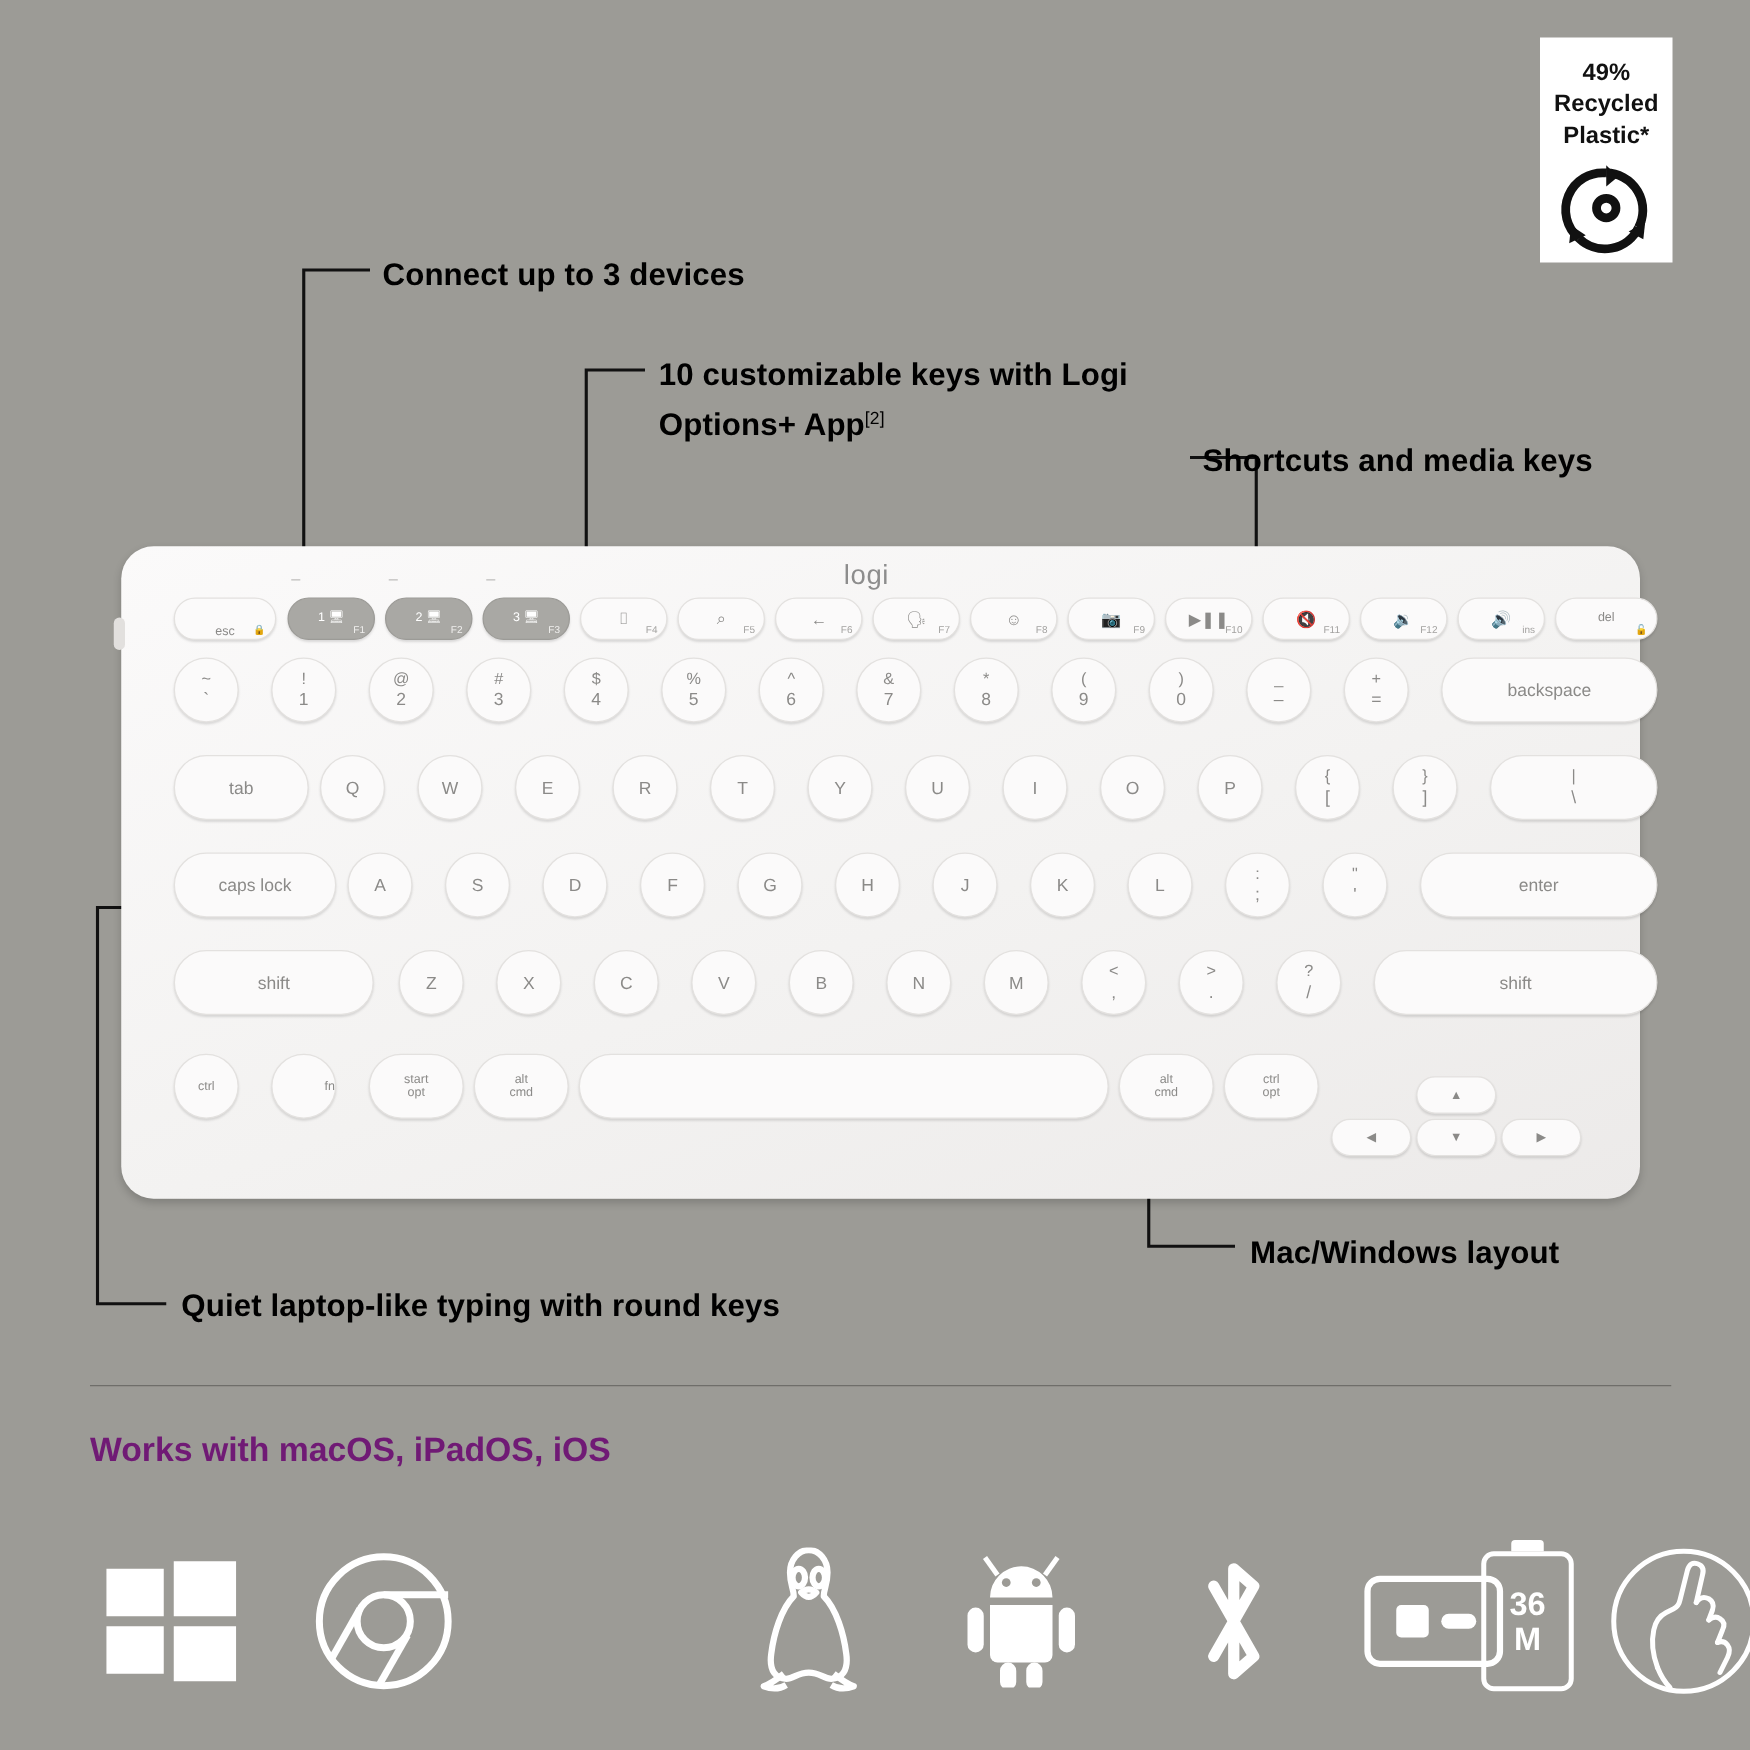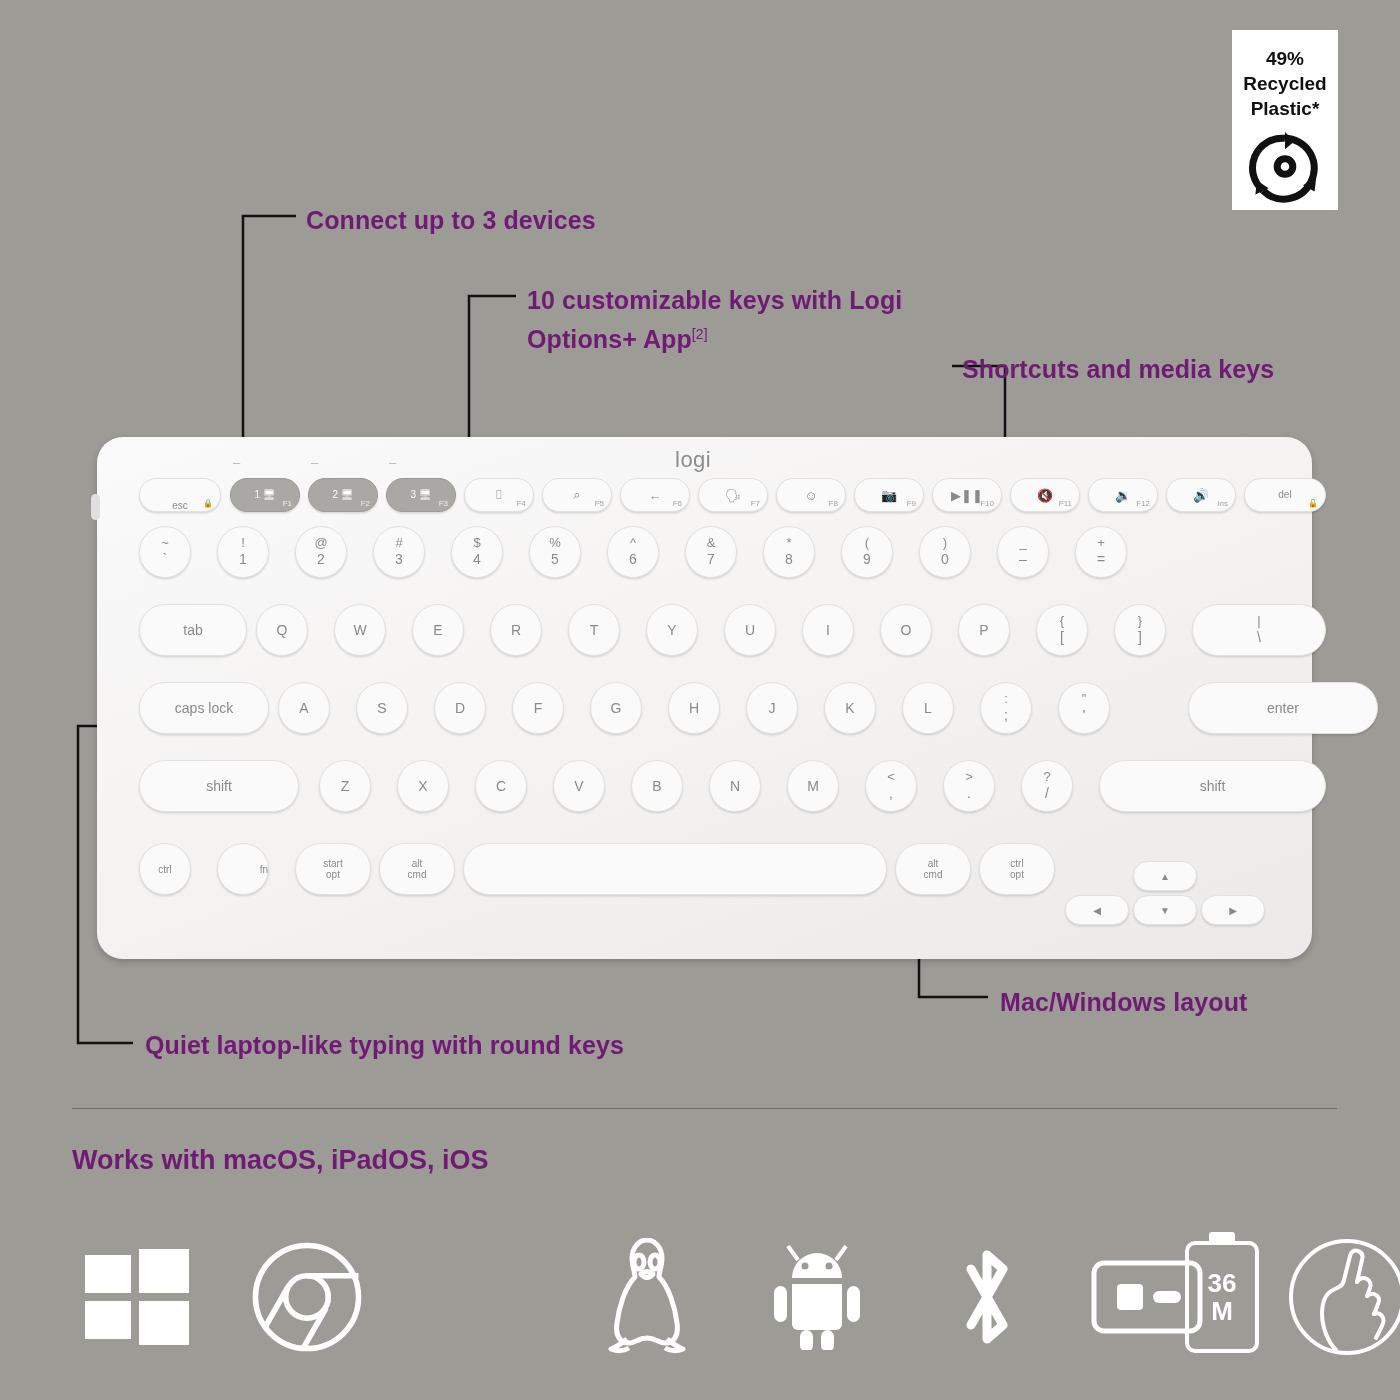--- a/index.html
+++ b/index.html
@@ -35,21 +35,21 @@
     line-height: 25px;
     color: #111;
   }
   .badge .recycle {
     margin-top: 8px;
   }
   .callout-text {
     position: absolute;
     font-size: 25px;
     font-weight: bold;
-    color: #701a75;
+    color: #000000;
     line-height: 34px;
     letter-spacing: .1px;
   }
   .callout-text sup {
     font-size: 14px;
     font-weight: normal;
     vertical-align: super;
   }
   .c1 { left: 306px; top: 203px; }
   .c2 { left: 527px; top: 283px; width: 430px; }
@@ -411,20 +411,23 @@
           <span class="top">_</span>
           <span class="bot">–</span>
         </span>
     </div>
     <div class="key round" style="left:978px; top:89px;">
       <span class="legend">
           <span class="top">+</span>
           <span class="bot">=</span>
         </span>
     </div>
+    <div class="key wide" style="left:1056px; top:89px; width:173px; height:52px;">
+      <span>backspace</span>
+    </div>
 
     <div class="key wide" style="left:42px; top:167px; width:108px; height:52px;">
       <span>tab</span>
     </div>
     <div class="key round" style="left:159px; top:167px;">
         <span>Q</span>
       </div>
     <div class="key round" style="left:237px; top:167px;">
         <span>W</span>
       </div>
@@ -506,21 +509,21 @@
           <span class="top">:</span>
           <span class="bot">;</span>
         </span>
     </div>
     <div class="key round" style="left:961px; top:245px;">
       <span class="legend">
           <span class="top">"</span>
           <span class="bot">'</span>
         </span>
     </div>
-    <div class="key wide" style="left:1091px; top:245px; width:190px; height:52px;">
+    <div class="key wide" style="left:1039px; top:245px; width:190px; height:52px;">
       <span>enter</span>
     </div>
 
     <div class="key wide" style="left:42px; top:323px; width:160px; height:52px;">
       <span>shift</span>
     </div>
     <div class="key round" style="left:222px; top:323px;">
         <span>Z</span>
       </div>
     <div class="key round" style="left:300px; top:323px;">

